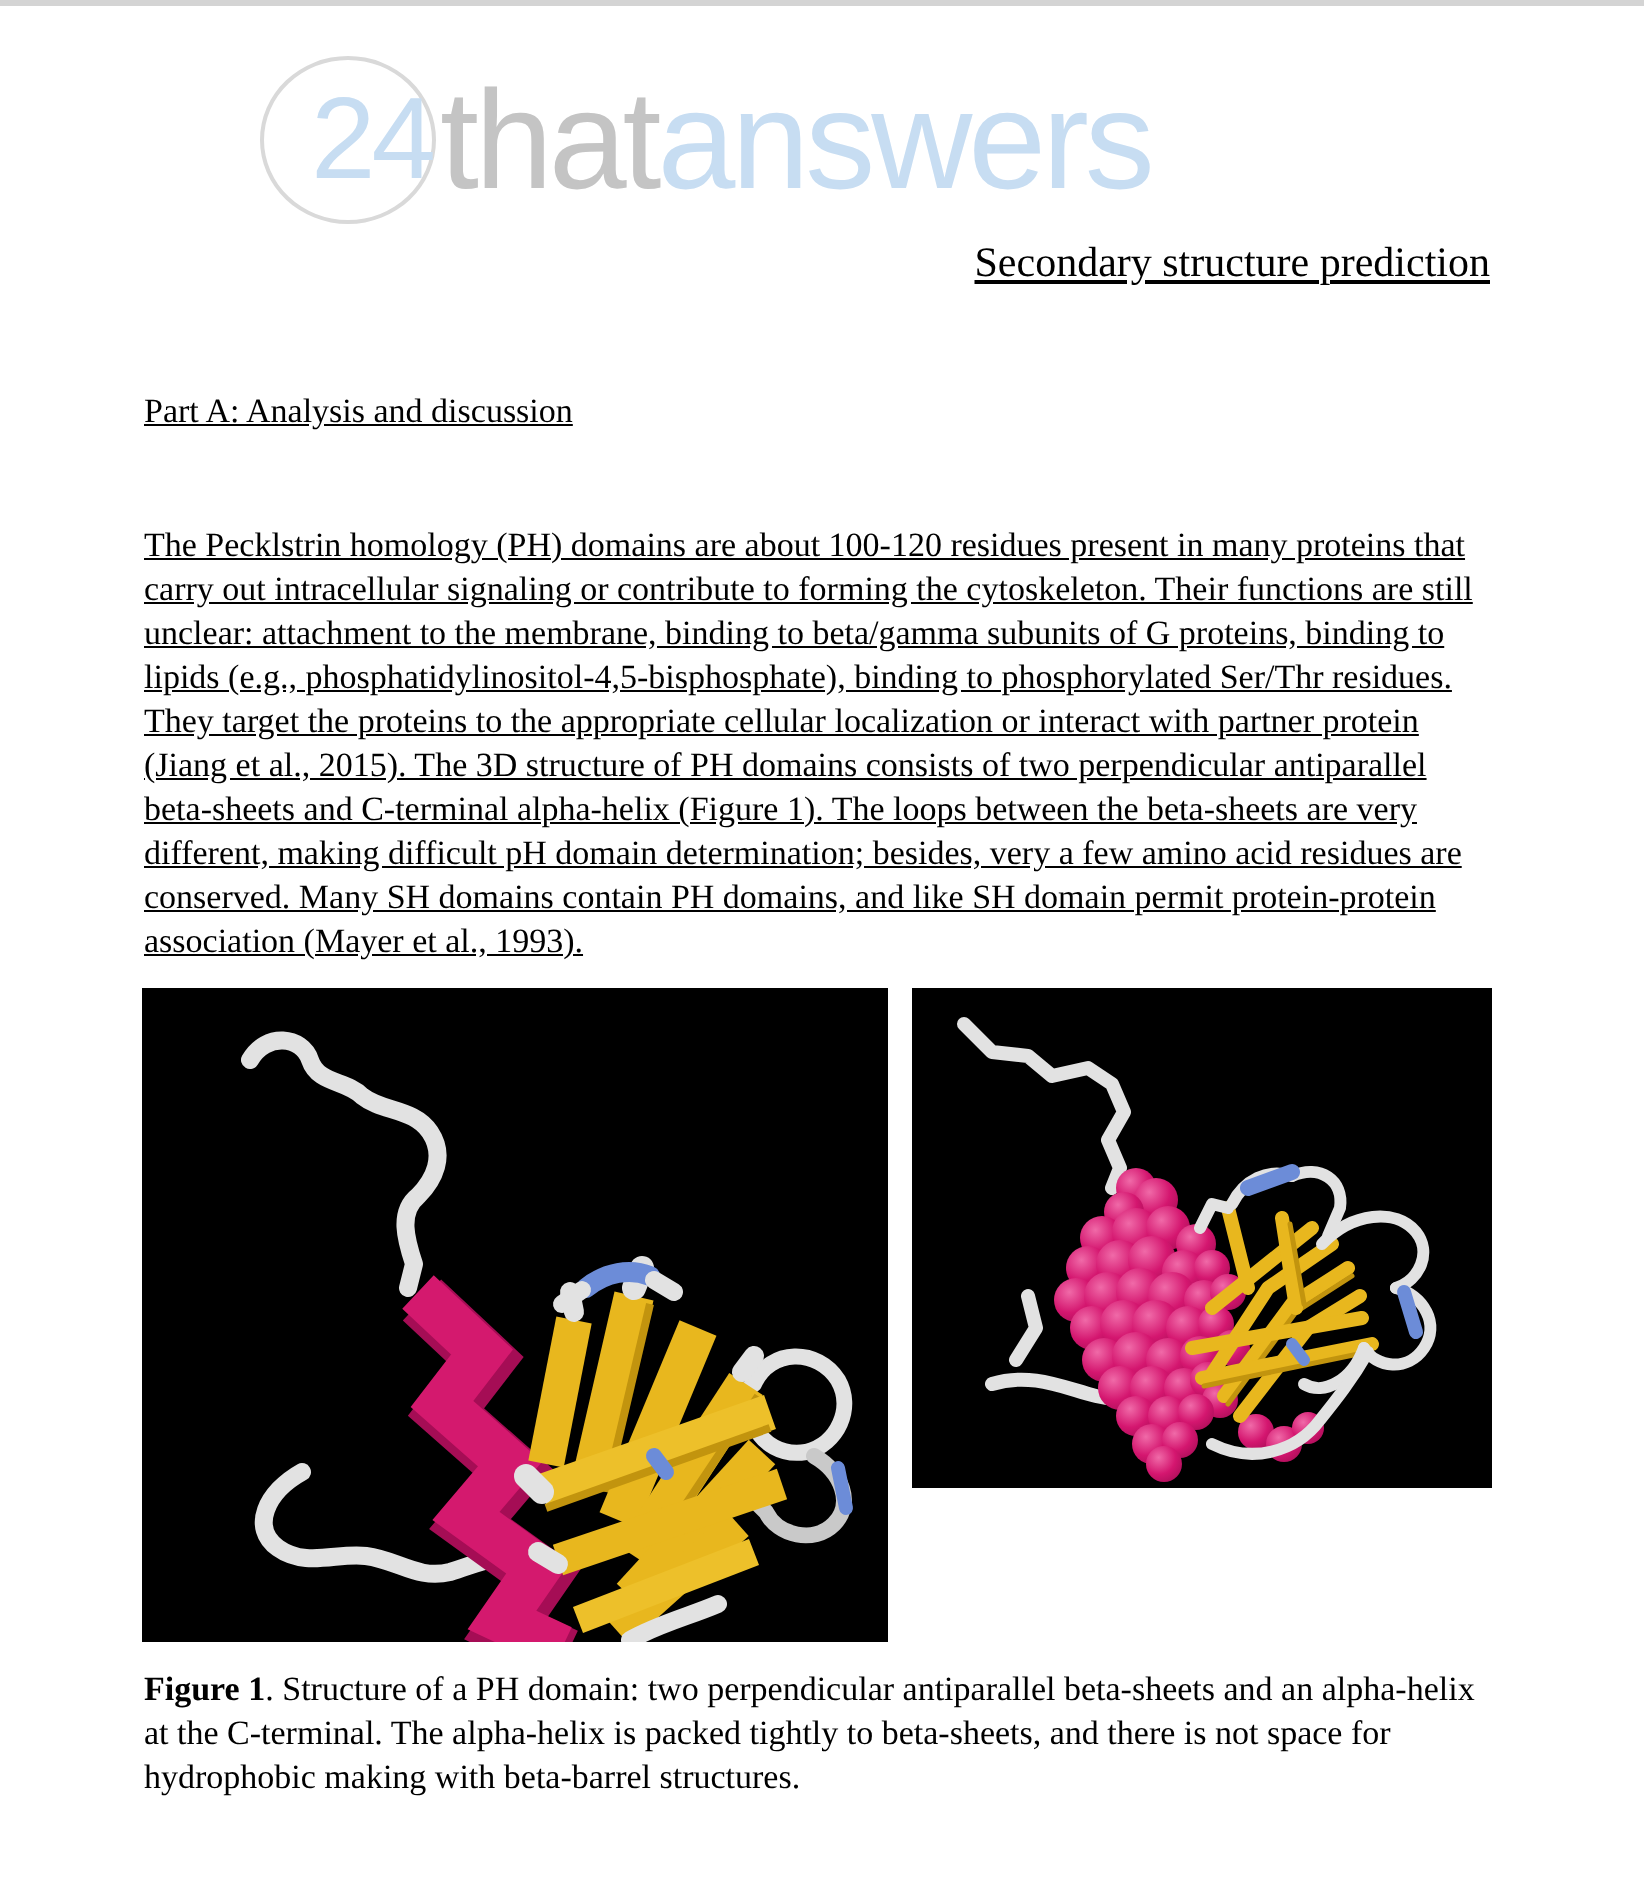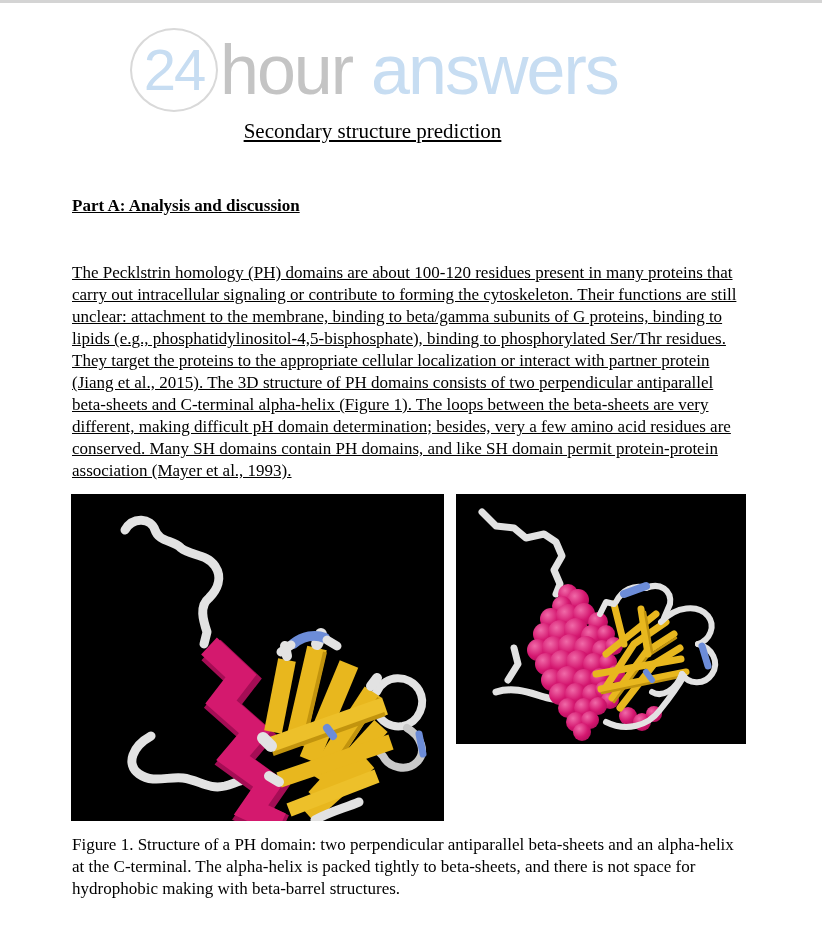--- a/index.html
+++ b/index.html
@@ -30,33 +30,33 @@
   .logo{
     margin:24px 0 0 130px;
     display:flex;align-items:center;
     font-family:"Liberation Sans", sans-serif;
     height:86px;
     user-select:none;
   }
   .logo-circle{
     width:88px;height:84px;border:2px solid var(--c-circle);
     border-radius:50%;
-    display:flex;align-items:center;justify-content:center;
+    display:flex;align-items:center;justify-content:flex-end;
     flex:0 0 auto;
   }
   .logo-24{
     font-size:58px;font-weight:400;letter-spacing:-2px;
     color:var(--c-logo-blue);line-height:1;
   }
   .logo-text{
     font-size:70px;font-weight:400;letter-spacing:-2px;
     line-height:1;margin-left:2px;white-space:nowrap;
   }
   .logo-hour{color:var(--c-logo-gray);}
-  .logo-answers{color:var(--c-logo-blue);margin-left:19px;}
+  .logo-answers{color:var(--c-logo-blue);}
   
   .doc-title{
     margin:6px 77px 0 0;
     text-align:right;
     font-size:21px;
     text-decoration:underline;
   }
   .section-heading{
     margin:52px 0 0 72px;
     font-size:17px;
@@ -72,21 +72,21 @@
   .figure-row{
     margin:12px 0 0 71px;
     display:flex;gap:12px;align-items:flex-start;
   }
   .fig-img{display:block;background:var(--c-figure-bg);}
   .caption{
     margin:13px 76px 0 72px;
     font-size:17px;
     line-height:22px;
   }
-  .caption b{font-weight:normal;}
+  .caption b{font-weight:bold;}
   
   .loop-w{stroke:var(--c-loop);fill:none;stroke-linecap:round;stroke-linejoin:round;}
   .loop-d{stroke:#c9c9c9;fill:none;stroke-linecap:round;stroke-linejoin:round;}
   .turn-b{stroke:var(--c-turn);fill:none;stroke-linecap:round;stroke-linejoin:round;}
   .helix-m{stroke:var(--c-helix);fill:none;stroke-linejoin:miter;}
   .helix-d{stroke:var(--c-helix-dark);fill:none;stroke-linejoin:miter;}
   .sheet-y{stroke:var(--c-sheet);fill:none;}
   .sheet-y2{stroke:var(--c-sheet-2);fill:none;}
   .sheet-e{stroke:var(--c-sheet-dark);fill:none;}
   .tube-y{stroke:var(--c-sheet);fill:none;stroke-linecap:round;stroke-linejoin:round;}
@@ -94,26 +94,26 @@
 </style>
 </head>
 <body>
 
 <div class="topbar"></div>
 
 <div class="logo">
   <div class="logo-circle">
     <span class="logo-24">24</span>
   </div>
-  <div class="logo-text"><span class="logo-hour">hour</span><span class="logo-answers">answers</span></div>
+  <div class="logo-text"><span class="logo-hour">that</span><span class="logo-answers">answers</span></div>
 </div>
 
-<h1 class="doc-title" style="font-weight:normal;text-align:center;">Secondary structure prediction</h1>
-
-<h2 class="section-heading" style="font-weight:bold;">Part A: Analysis and discussion</h2>
+<h1 class="doc-title" style="font-weight:normal;">Secondary structure prediction</h1>
+
+<h2 class="section-heading" style="font-weight:normal;">Part A: Analysis and discussion</h2>
 
 <p class="body-paragraph">The Pecklstrin homology (PH) domains are about 100-120 residues present in many proteins that carry out intracellular signaling or contribute to forming the cytoskeleton. Their functions are still unclear: attachment to the membrane, binding to beta/gamma subunits of G proteins, binding to lipids (e.g., phosphatidylinositol-4,5-bisphosphate), binding to phosphorylated Ser/Thr residues. They target the proteins to the appropriate cellular localization or interact with partner protein (Jiang et al., 2015). The 3D structure of PH domains consists of two perpendicular antiparallel beta-sheets and C-terminal alpha-helix (Figure 1). The loops between the beta-sheets are very different, making difficult pH domain determination; besides, very a few amino acid residues are conserved. Many SH domains contain PH domains, and like SH domain permit protein-protein association (Mayer et al., 1993).</p>
 
 <div class="figure-row">
 
   <svg class="fig-img" width="373" height="327" viewBox="0 0 373 327" xmlns="http://www.w3.org/2000/svg">
     <rect x="0" y="0" width="373" height="327" fill="#000"></rect>
 
     <path class="loop-w" stroke-width="9" d="M54,36 C62,22 80,24 84,36 C88,48 102,46 110,54 C120,62 136,60 144,72 C152,84 146,96 138,104 C128,112 132,126 136,138 L133,150"></path>
 

